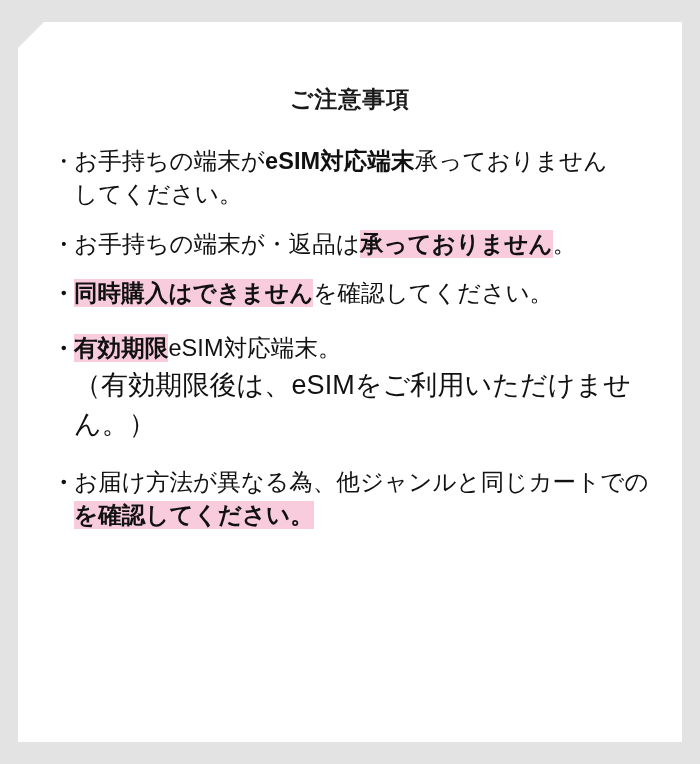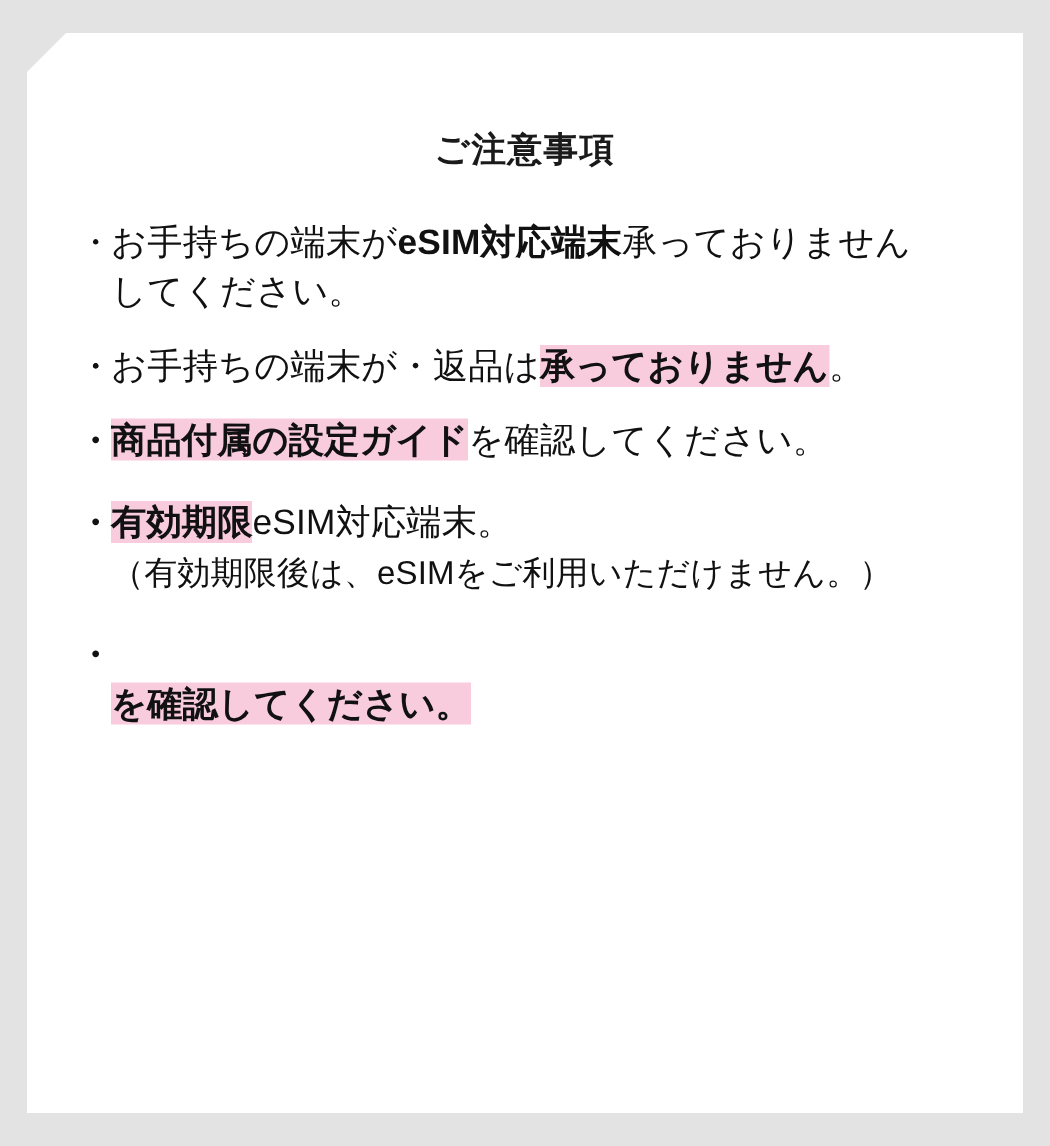--- a/index.html
+++ b/index.html
@@ -69,21 +69,21 @@
     background: #f9ccdd;
     font-weight: bold;
     padding: 1px 0;
   }
   .bold {
     font-weight: bold;
     margin-top: 36px;
   }
   .sub {
     display: block;
-    font-size: 22px;
+    font-size: 27px;
     line-height: 1.45;
   }
   .gap-lg { margin-bottom: 22px; }
 </style>
 </head>
 <body>
 
 <div class="card">
   <div class="corner-cut"></div>
 
@@ -100,27 +100,27 @@
       <span class="bullet">・</span>
     </li>
 
     <li class="item">
       <span class="bullet">・</span>
       <span><span>お手持ちの端末が・返品は</span><span class="hl">承っておりません</span><span>。</span></span>
     </li>
 
     <li class="item bold-bullet gap-lg">
       <span class="bullet">・</span>
-      <span><span class="hl">商品付属の設定ガイド</span><span>を確認してください。</span></span>
+      <span><span class="hl">同時購入はできません</span><span>を確認してください。</span></span>
     </li>
 
     <li class="item bold-bullet gap-lg">
       <span class="bullet">・</span>
       <span><span class="hl">有効期限</span><span>eSIM対応端末。</span><span class="sub">（有効期限後は、eSIMをご利用いただけません。）</span></span>
     </li>
 
     <li class="item bold-bullet">
       <span class="bullet">・</span>
-      <span><br><span class="hl">を確認してください。</span></span>
+      <span><span>お届け方法が異なる為、他ジャンルと同じカートでの</span><br><span class="hl">を確認してください。</span></span>
     </li>
 
   </ul>
 </div>
 
 </body></html>

